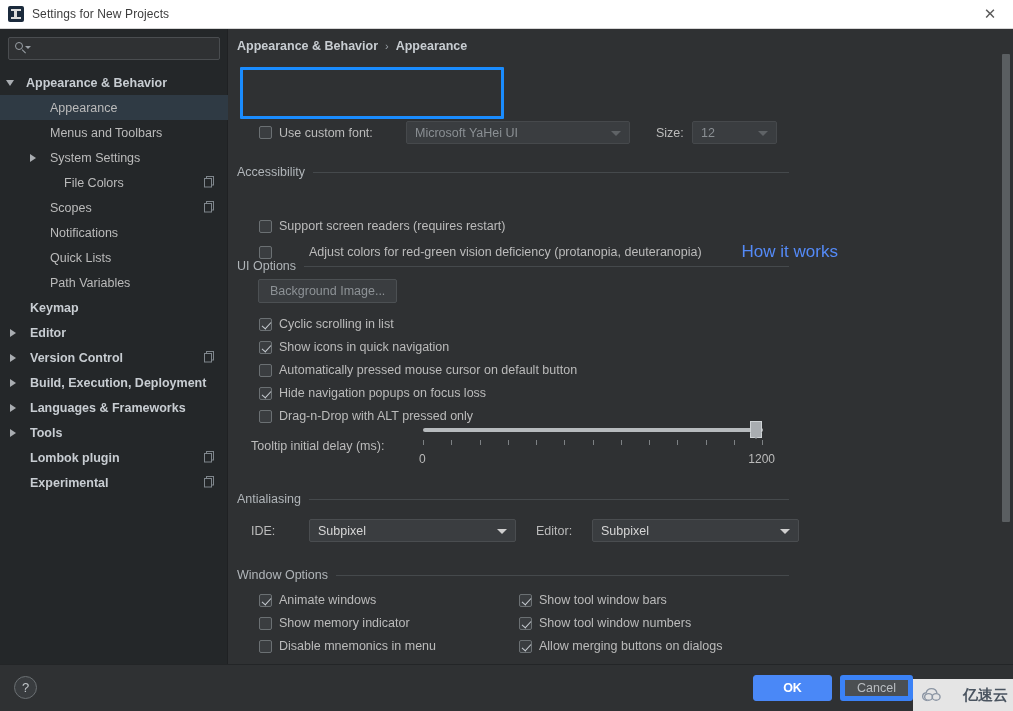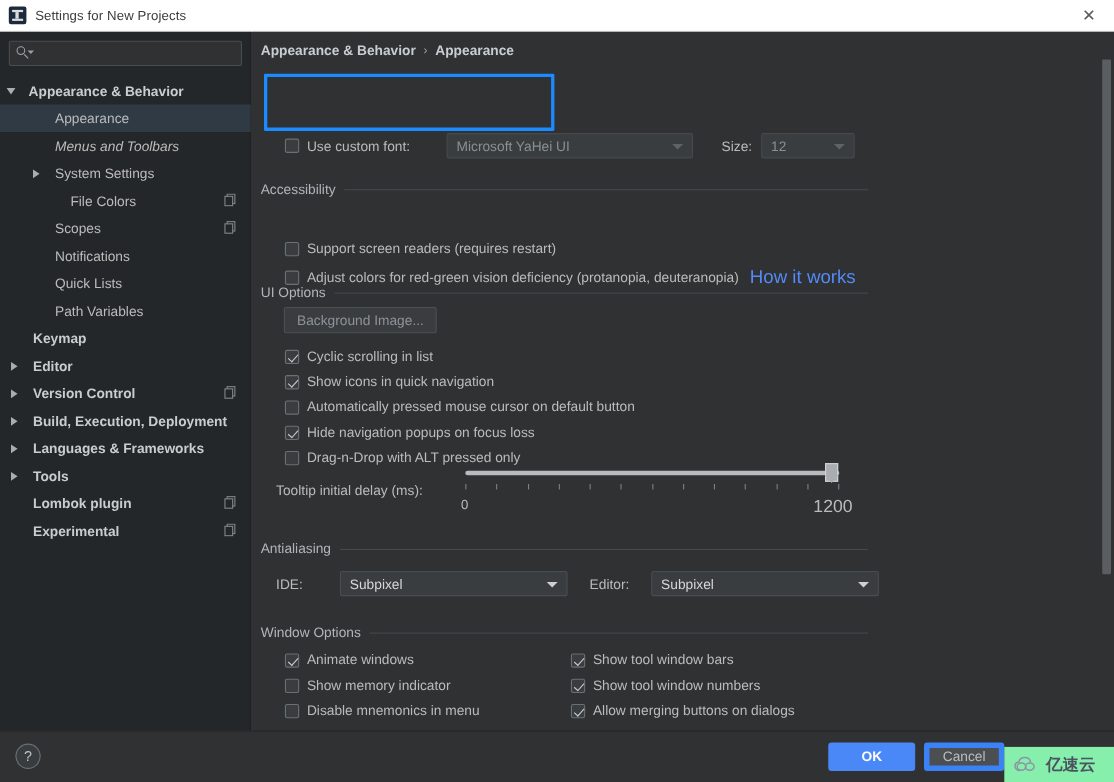--- a/index.html
+++ b/index.html
@@ -298,22 +298,22 @@
   }
   .btn.secondary {
     background: #4b4f52; color: #b9bdc1;
     border: 5px solid #3b82f6;
   }
 
   
   .watermark {
     position: absolute; left: 913px; top: 679px;
     width: 100px; height: 32px;
-    background: #86efac;
-    display: flex; align-items: center; gap: 8px;
+    background: #e5e5e5;
+    display: flex; align-items: center; gap: 20px;
     padding-left: 8px;
   }
   .wm-logo { width: 22px; height: 16px; flex: none; }
   .wm-text {
     font-size: 15px; color: #4a5460; font-weight: bold;
     font-family: "DejaVu Sans", sans-serif;
   }
 </style>
 </head>
 <body>
@@ -341,21 +341,21 @@
       </div>
       <div class="tree" id="settings-tree">
           <div class="tree-row bold">
             <span class="arrow down" style="left:6px;"></span>
             <span class="label" style="margin-left:26px;">Appearance &amp; Behavior</span>
           </div>
           <div class="tree-row selected">
             <span class="label" style="margin-left:50px;">Appearance</span>
           </div>
           <div class="tree-row">
-            <span class="label" style="margin-left:50px;font-style:italic;">Menus and Toolbars</span>
+            <span class="label" style="margin-left:50px;">Menus and Toolbars</span>
           </div>
           <div class="tree-row">
             <span class="arrow right" style="left:30px;"></span>
             <span class="label" style="margin-left:50px;">System Settings</span>
           </div>
           <div class="tree-row">
             <span class="label" style="margin-left:64px;">File Colors</span>
             <span class="copy-icon"><svg viewBox="0 0 12 12" width="12" height="12">
                 <rect x="3.5" y="0.5" width="7" height="8.5" fill="none" stroke="#7f868c"></rect>
                 <rect x="1.5" y="2.5" width="7" height="8.5" fill="#242729" stroke="#7f868c"></rect>
@@ -447,21 +447,21 @@
       </div>
 
       <div class="group" style="left:8px; top:136px; width:552px;">
         <span class="gtitle">Accessibility</span>
         <span class="gline"></span>
       </div>
       <div class="row" style="left:30px; top:190px;">
         <span class="cbx"></span>
         <span class="lbl">Support screen readers (requires restart)</span>
       </div>
-      <div class="row" style="left:30px; top:213px;">
+      <div class="row" style="left:30px; top:213px;gap:30px;">
         <span class="cbx"></span>
         <span class="lbl">Adjust colors for red-green vision deficiency (protanopia, deuteranopia)</span>
         <span class="link" style="margin-left:10px;">How it works</span>
       </div>
 
       <div class="group" style="left:8px; top:230px; width:552px;">
         <span class="gtitle">UI Options</span>
         <span class="gline"></span>
       </div>
       <div class="row" style="left:29px; top:250px;">
@@ -505,21 +505,21 @@
             <span class="t"></span>
             <span class="t"></span>
             <span class="t"></span>
             <span class="t"></span>
             <span class="t"></span>
             <span class="t"></span>
             <span class="t"></span>
           </div>
         <div class="thumb" style="left:333px; top:-3px;"></div>
         <div style="position:absolute; left:2px; top:28px; font-size:12px; color:#bbbbbb;">0</div>
-        <div style="position:absolute; right:-6px; top:28px; font-size:16px; color:#bbbbbb;">1200</div>
+        <div style="position:absolute; right:-6px; top:28px; font-size:12px; color:#bbbbbb;">1200</div>
       </div>
 
       <div class="group" style="left:8px; top:463px; width:552px;">
         <span class="gtitle">Antialiasing</span>
         <span class="gline"></span>
       </div>
       <div class="row" style="left:22px; top:490px;">
         <span class="lbl" style="width:58px;">IDE:</span>
         <span class="combo flat" style="width:207px;">
           <span>Subpixel</span>

